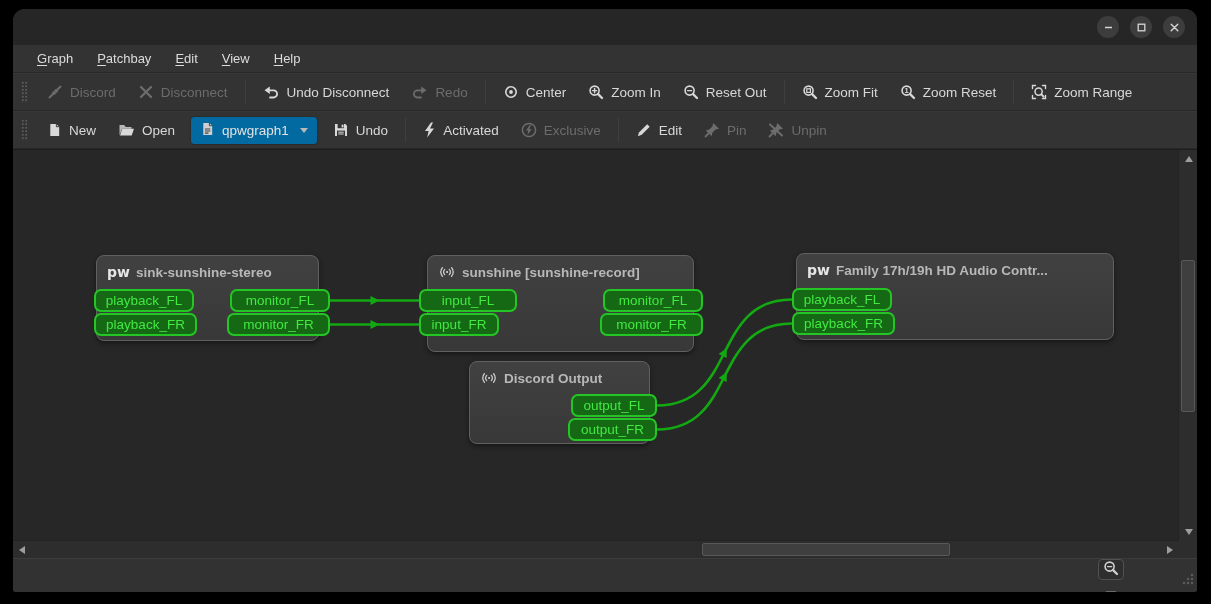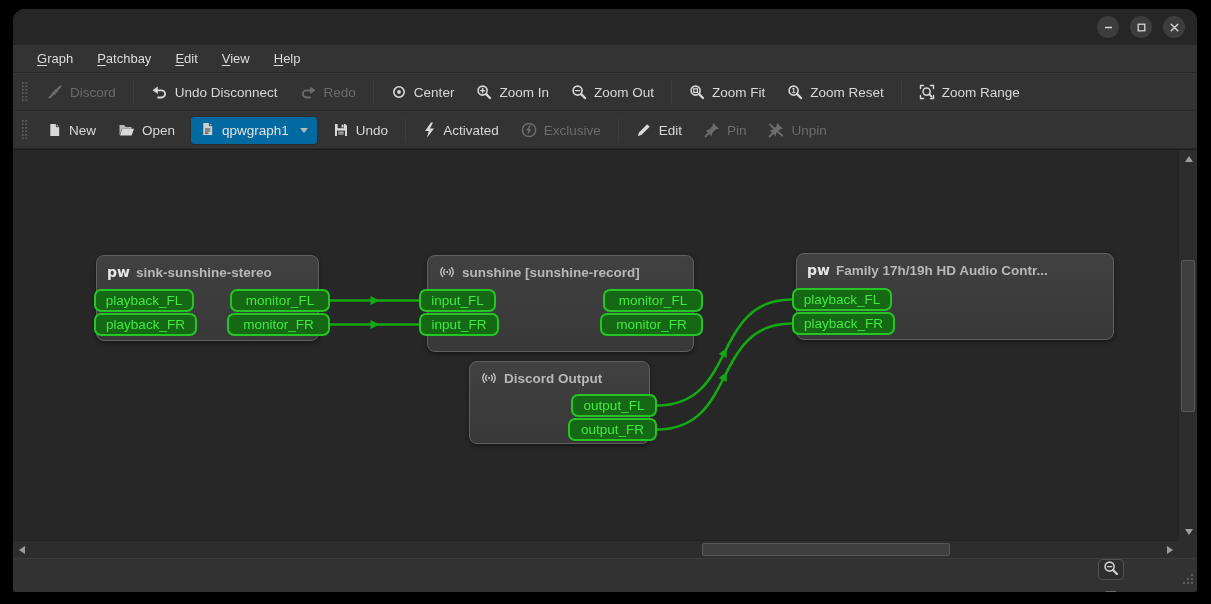--- a/index.html
+++ b/index.html
@@ -133,20 +133,28 @@
         <button class="tb-btn disabled">
           <span class="ticon">
             <svg width="16" height="16" viewBox="0 0 16 16">
               <path d="M2.5 13.5 L6 10 M10 6 L13.5 2.5" stroke="currentColor" fill="none" stroke-linecap="round" stroke-width="2"></path>
               <circle cx="6.9" cy="9.1" r="1.9" fill="currentColor"></circle>
               <circle cx="9.1" cy="6.9" r="1.9" fill="currentColor"></circle>
             </svg>
           </span>
           <span>Discord</span>
         </button>
+        <button class="tb-btn disabled">
+          <span class="ticon">
+            <svg width="16" height="16" viewBox="0 0 16 16">
+              <path d="M3 3 L13 13 M13 3 L3 13" stroke="currentColor" fill="none" stroke-linecap="round" stroke-width="2.4"></path>
+            </svg>
+          </span>
+          <span>Disconnect</span>
+        </button>
         <div class="tb-sep"></div>
         <button class="tb-btn">
           <span class="ticon">
             <svg width="17" height="16" viewBox="0 0 16 16">
               <path d="M4.5 6.3 H10 a3.6 3.6 0 0 1 0 7.2 H6.5" stroke="currentColor" fill="none" stroke-linecap="round" stroke-width="1.8"></path>
               <polygon points="1,6.3 6.3,2.6 6.3,10" fill="currentColor"></polygon>
             </svg>
           </span>
           <span>Undo Disconnect</span>
         </button>
@@ -181,21 +189,21 @@
           <span>Zoom In</span>
         </button>
         <button class="tb-btn">
           <span class="ticon">
             <svg width="16" height="16" viewBox="0 0 16 16">
               <circle cx="6.6" cy="6.6" r="4.5" stroke="currentColor" fill="none" stroke-linecap="round" stroke-width="1.6"></circle>
               <line x1="10.1" y1="10.1" x2="14" y2="14" stroke="currentColor" fill="none" stroke-linecap="round" stroke-width="2.3"></line>
               <line x1="4.5" y1="6.6" x2="8.7" y2="6.6" stroke="currentColor" fill="none" stroke-linecap="round" stroke-width="1.4"></line>
             </svg>
           </span>
-          <span>Zoom Out</span>
+          <span>Reset Out</span>
         </button>
         <div class="tb-sep"></div>
         <button class="tb-btn">
           <span class="ticon">
             <svg width="16" height="16" viewBox="0 0 16 16">
               <circle cx="6.6" cy="6.6" r="4.5" stroke="currentColor" fill="none" stroke-linecap="round" stroke-width="1.6"></circle>
               <line x1="10.1" y1="10.1" x2="14" y2="14" stroke="currentColor" fill="none" stroke-linecap="round" stroke-width="2.3"></line>
               <rect x="4.8" y="4.8" width="3.6" height="3.6" stroke="currentColor" fill="none" stroke-linecap="round" stroke-width="1.2"></rect>
             </svg>
           </span>
@@ -370,21 +378,21 @@
             <polygon points="5,0 -4,4.5 -4,-4.5" transform="translate(361.5,174.5) rotate(0)" fill="#13a913"></polygon>
             <path d="M 644 255.5 C 725 255.5, 698 149.5, 779 149.5" stroke="#13a913" stroke-width="2.6" fill="none"></path>
             <polygon points="5,0 -4,4.5 -4,-4.5" transform="translate(711.5,202.50001525878906) rotate(-62.92134595979324)" fill="#13a913"></polygon>
             <path d="M 644 279.5 C 725 279.5, 698 173.5, 779 173.5" stroke="#13a913" stroke-width="2.6" fill="none"></path>
             <polygon points="5,0 -4,4.5 -4,-4.5" transform="translate(711.5,226.5) rotate(-62.92138575747352)" fill="#13a913"></polygon>
           </svg>
           <div class="port" style="left: 81px; top: 139px; width: 100px; background: rgb(21, 105, 21); border: 2px solid rgb(37, 197, 37); color: rgb(65, 233, 65);">playback_FL</div>
           <div class="port" style="left: 81px; top: 163px; width: 103px; background: rgb(21, 105, 21); border: 2px solid rgb(37, 197, 37); color: rgb(65, 233, 65);">playback_FR</div>
           <div class="port" style="left: 217px; top: 139px; width: 100px; background: rgb(21, 105, 21); border: 2px solid rgb(37, 197, 37); color: rgb(65, 233, 65);">monitor_FL</div>
           <div class="port" style="left: 214px; top: 163px; width: 103px; background: rgb(21, 105, 21); border: 2px solid rgb(37, 197, 37); color: rgb(65, 233, 65);">monitor_FR</div>
-          <div class="port" style="left: 406px; top: 139px; width: 77px; background: rgb(21, 105, 21); border: 2px solid rgb(37, 197, 37); color: rgb(65, 233, 65);">input_FL</div>
+          <div class="port" style="left: 406px; top: 139px; width: 98px; background: rgb(21, 105, 21); border: 2px solid rgb(37, 197, 37); color: rgb(65, 233, 65);">input_FL</div>
           <div class="port" style="left: 406px; top: 163px; width: 80px; background: rgb(21, 105, 21); border: 2px solid rgb(37, 197, 37); color: rgb(65, 233, 65);">input_FR</div>
           <div class="port" style="left: 590px; top: 139px; width: 100px; background: rgb(21, 105, 21); border: 2px solid rgb(37, 197, 37); color: rgb(65, 233, 65);">monitor_FL</div>
           <div class="port" style="left: 587px; top: 163px; width: 103px; background: rgb(21, 105, 21); border: 2px solid rgb(37, 197, 37); color: rgb(65, 233, 65);">monitor_FR</div>
           <div class="port" style="left: 779px; top: 138px; width: 100px; background: rgb(21, 105, 21); border: 2px solid rgb(37, 197, 37); color: rgb(65, 233, 65);">playback_FL</div>
           <div class="port" style="left: 779px; top: 162px; width: 103px; background: rgb(21, 105, 21); border: 2px solid rgb(37, 197, 37); color: rgb(65, 233, 65);">playback_FR</div>
           <div class="port" style="left: 558px; top: 244px; width: 86px; background: rgb(21, 105, 21); border: 2px solid rgb(37, 197, 37); color: rgb(65, 233, 65);">output_FL</div>
           <div class="port" style="left: 555px; top: 268px; width: 89px; background: rgb(21, 105, 21); border: 2px solid rgb(37, 197, 37); color: rgb(65, 233, 65);">output_FR</div>
         </div>
 
       <div class="vscroll">

